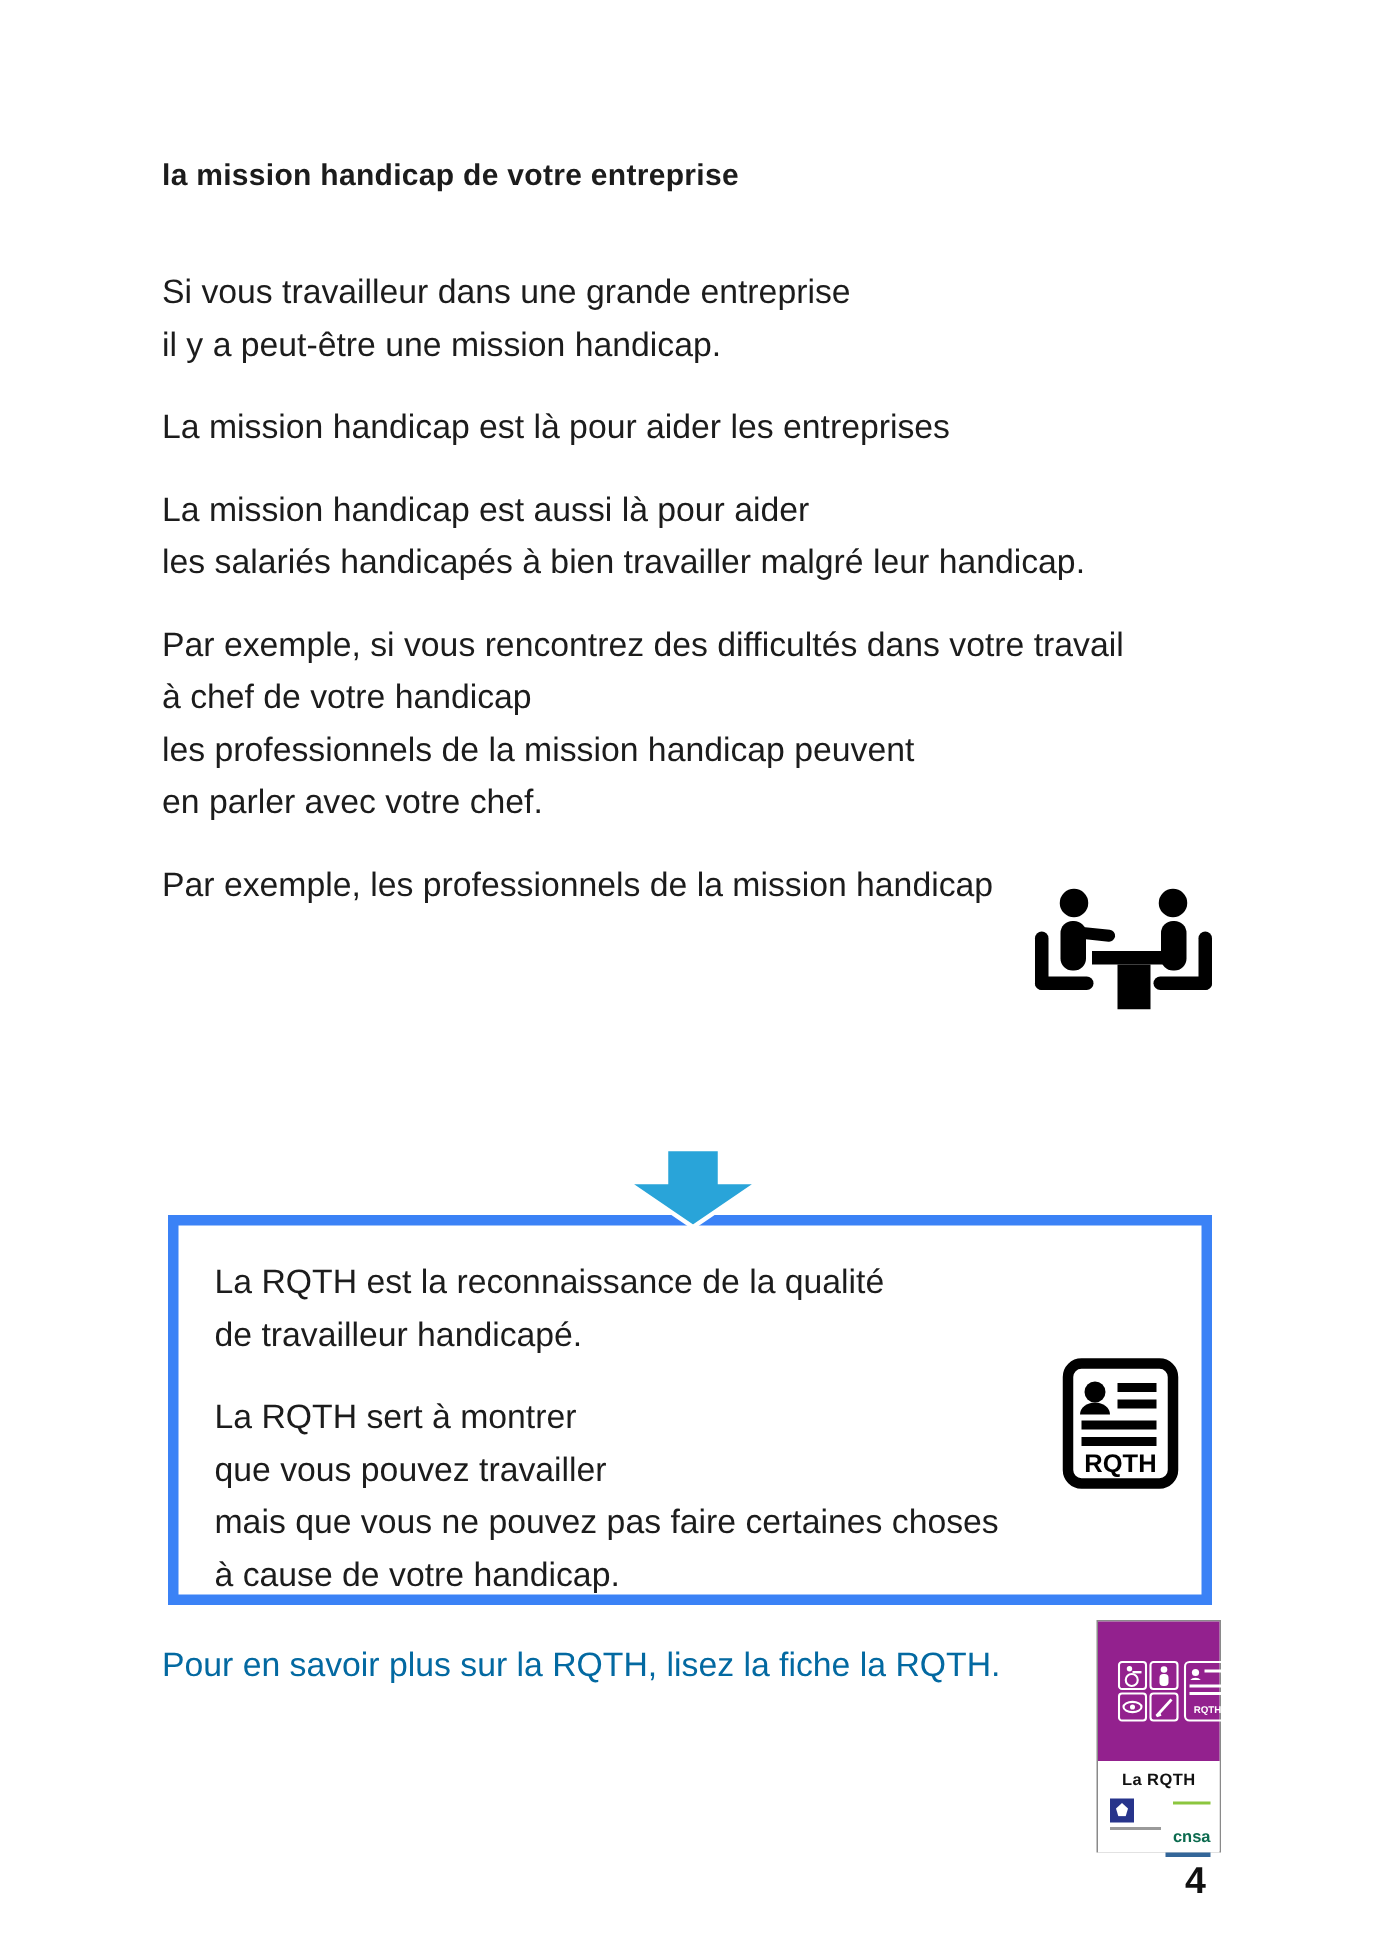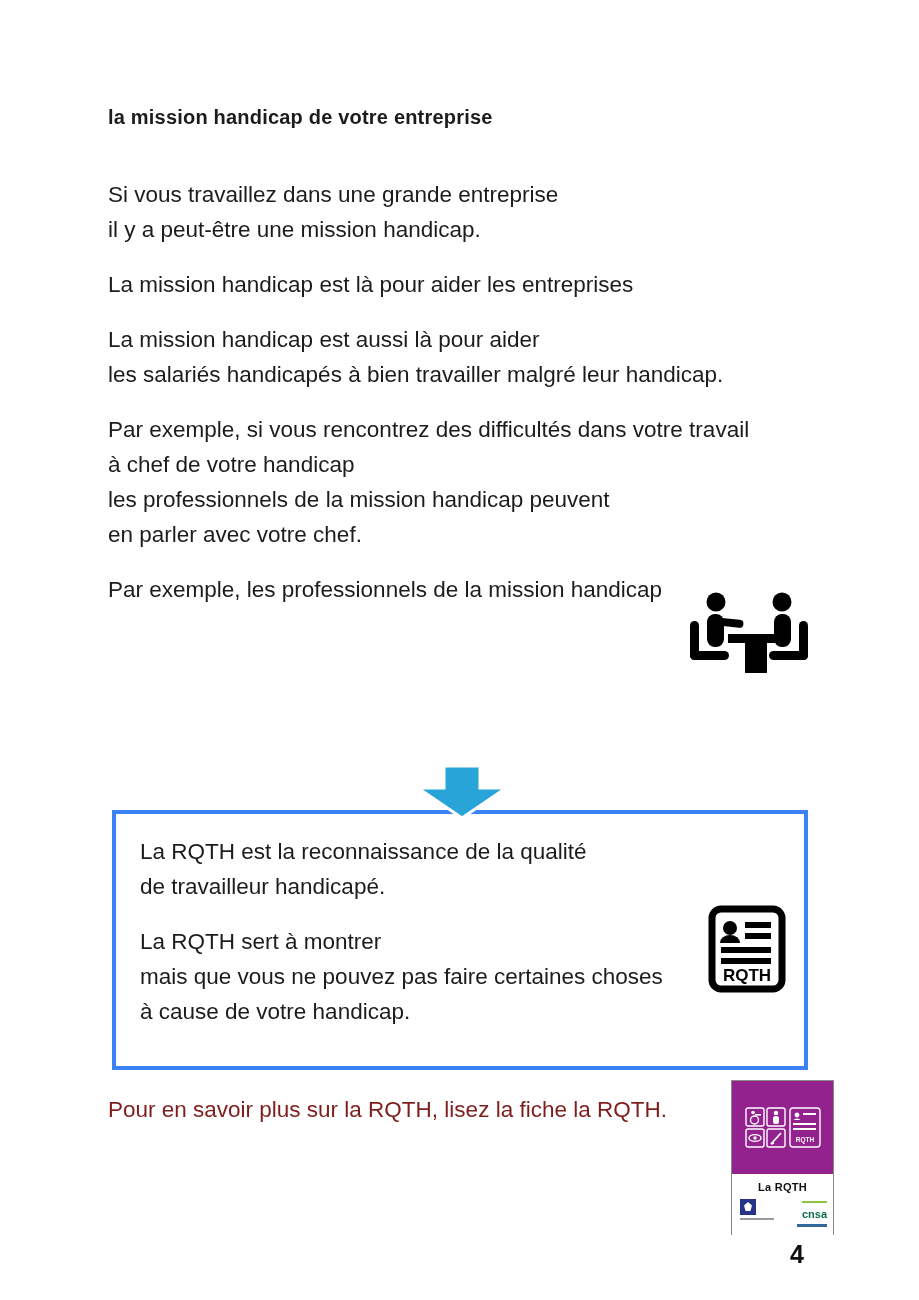--- a/index.html
+++ b/index.html
@@ -27,36 +27,36 @@
   .meeting-icon {
     position:absolute; left:688px; top:591px; width:122px; height:82px;
   }
   
   .down-arrow {
     position:absolute; left:416px; top:764px; width:92px; height:56px; z-index:3;
   }
   
   .callout-box {
     position:absolute; left:112px; top:810px; width:696px; height:260px;
-    border:4px solid #3b82f6; background:#ffffff; z-index:1;
+    border:7px solid #3b82f6; background:#ffffff; z-index:1;
     padding:20px 24px 0 24px;
   }
   .callout-box .para { margin-bottom:20px; }
   
   .rqth-card-icon {
     position:absolute; left:708px; top:905px; width:78px; height:88px; z-index:2;
   }
   
   .footer-note {
     position:absolute; left:108px; top:1092px;
-    font-size:22.5px; line-height:35px; white-space:nowrap; color:#7f1d1d;
+    font-size:22.5px; line-height:35px; white-space:nowrap; color:#0369a1;
   }
   
   .fiche-thumb {
-    position:absolute; left:731px; top:1080px; width:103px; height:155px;
+    position:absolute; left:731px; top:1080px; width:83px; height:155px;
     border:1px solid #8a8a8a; background:#ffffff; z-index:2;
   }
   .fiche-cover { position:relative; width:100%; height:93px; background:#93218e; }
   .fiche-cover svg { position:absolute; left:13px; top:26px; }
   .fiche-band { position:relative; width:100%; height:61px; background:#ffffff; }
   .fiche-title {
     text-align:center; font-size:11px; font-weight:bold; color:#111;
     padding-top:7px; letter-spacing:0.3px;
   }
   .fiche-logos {
@@ -67,41 +67,41 @@
     width:16px; height:16px; background:#27348b; position:relative;
   }
   .logo-ministry .sq::after {
     content:""; position:absolute; left:4px; top:3px; width:8px; height:9px;
     background:#ffffff; clip-path:polygon(50% 0, 100% 40%, 80% 100%, 20% 100%, 0 40%);
   }
   .logo-ministry .txtbar { width:34px; height:2px; background:#9a9a9a; margin-top:3px; }
   .logo-cnsa { position:absolute; right:6px; top:2px; text-align:right; }
   .logo-cnsa .cnsa-word {
     font-size:11px; font-weight:bold; color:#0c6b4f; line-height:11px;
-    border-top:2px solid #8cc63f; display:inline-block; padding-top:6px;
+    border-top:2px solid #8cc63f; display:inline-block; padding-top:17px;
   }
   .logo-cnsa .txtbar { width:30px; height:3px; background:#336699; margin-top:2px; margin-left:auto; }
   
   .page-number {
     position:absolute; left:790px; top:1240px;
     font-size:25px; font-weight:bold; color:#111;
   }
 </style>
 </head>
 <body>
 
 <div class="page">
 
   <div class="content">
     <div class="doc-title">
       <div class="line" style="font-size:20px;">la mission handicap de votre entreprise</div>
     </div>
 
     <div class="para">
-      <div class="line">Si vous travaillez dans une grande entreprise</div>
+      <div class="line">Si vous travailleur dans une grande entreprise</div>
       <div class="line">il y a peut-être une mission handicap.</div>
     </div>
 
 
     <div class="para">
       <div class="line">La mission handicap est là pour aider les entreprises</div>
     </div>
 
     <div class="para">
       <div class="line">La mission handicap est aussi là pour aider</div>
@@ -145,20 +145,21 @@
     </svg>
   </div>
 
   <div class="callout-box">
     <div class="para">
       <div class="line">La RQTH est la reconnaissance de la qualité</div>
       <div class="line">de travailleur handicapé.</div>
     </div>
     <div class="para">
       <div class="line">La RQTH sert à montrer</div>
+      <div class="line">que vous pouvez travailler</div>
       <div class="line">mais que vous ne pouvez pas faire certaines choses</div>
       <div class="line">à cause de votre handicap.</div>
     </div>
   </div>
 
   <div class="rqth-card-icon">
     <svg width="78" height="88" viewBox="0 0 78 88" xmlns="http://www.w3.org/2000/svg">
       <rect x="4" y="4" width="70" height="80" rx="9" fill="none" stroke="#000" stroke-width="7"></rect>
       <circle cx="22" cy="23" r="7" fill="#000"></circle>
       <path d="M12,38 a10,8 0 0 1 20,0 z" fill="#000"></path>

